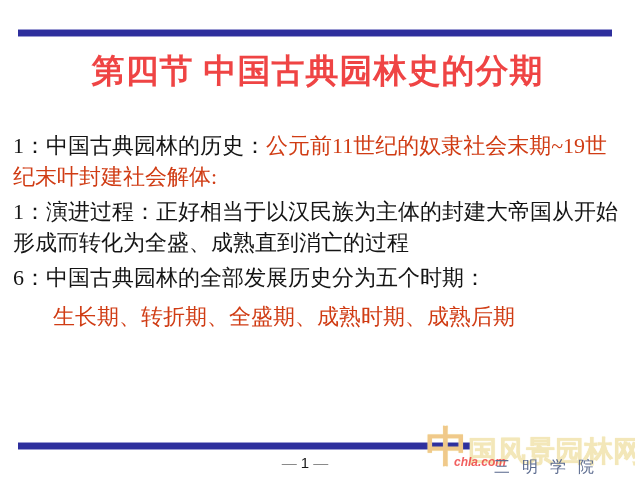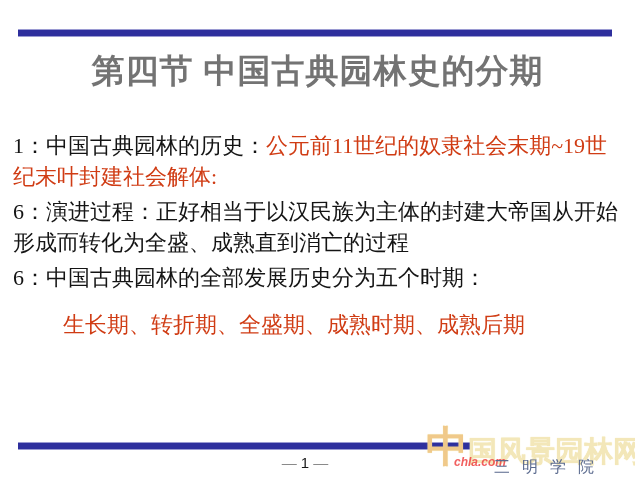--- a/index.html
+++ b/index.html
@@ -22,34 +22,34 @@
   .rule-bottom { left: 18px; top: 442px; width: 452px; }
   .title {
     position: absolute;
     top: 49px; left: 0;
     width: 635px;
     text-align: center;
     font-family: "Liberation Sans", "DejaVu Sans", sans-serif;
     font-weight: bold;
     font-size: 33px;
     letter-spacing: 1px;
-    color: #737373;
+    color: #ef4444;
     white-space: nowrap;
   }
   .body-text {
     position: absolute;
     left: 13px; top: 130px;
     width: 616px;
     font-size: 22px;
     line-height: 31px;
     color: #141414;
   }
   .para { margin: 0 0 4px 0; }
   .red { color: #d03c14; }
-  .periods { padding-left: 32px; color: #d03c14; margin: 18px; font-family: Liberation Mono, monospace; }
+  .periods { padding-left: 32px; color: #d03c14; margin: 8px; }
   .page-number {
     position: absolute;
     left: 0; top: 454px;
     width: 610px;
     text-align: center;
     font-family: "Liberation Sans", "DejaVu Sans", sans-serif;
     font-size: 15px;
     color: #1a1a1a;
   }
   .page-number .dash { color: #8a8a8a; padding: 0 4px; }
@@ -101,21 +101,21 @@
 <body>
 
 <div class="slide">
 
   <div class="rule rule-top"></div>
 
   <div class="title">第四节 中国古典园林史的分期</div>
 
   <div class="body-text">
     <p class="para"><span>1：中国古典园林的历史：</span><span class="red">公元前11世纪的奴隶社会末期~19世纪末叶封建社会解体:</span></p>
-    <p class="para"><span>6：演进过程：正好相当于以汉民族为主体的封建大帝国从开始形成而转化为全盛、成熟直到消亡的过程</span><span class="red"></span></p>
+    <p class="para"><span>1：演进过程：正好相当于以汉民族为主体的封建大帝国从开始形成而转化为全盛、成熟直到消亡的过程</span><span class="red"></span></p>
     <p class="para"><span>6：中国古典园林的全部发展历史分为五个时期：</span><span class="red"></span></p>
     <p class="periods">生长期、转折期、全盛期、成熟时期、成熟后期</p>
   </div>
 
   <div class="rule rule-bottom"></div>
 
   <div class="page-number"><span class="dash">—</span><span>1</span><span class="dash">—</span></div>
 
   <div class="watermark">
     <div class="wm-text">中国风景园林网</div>

